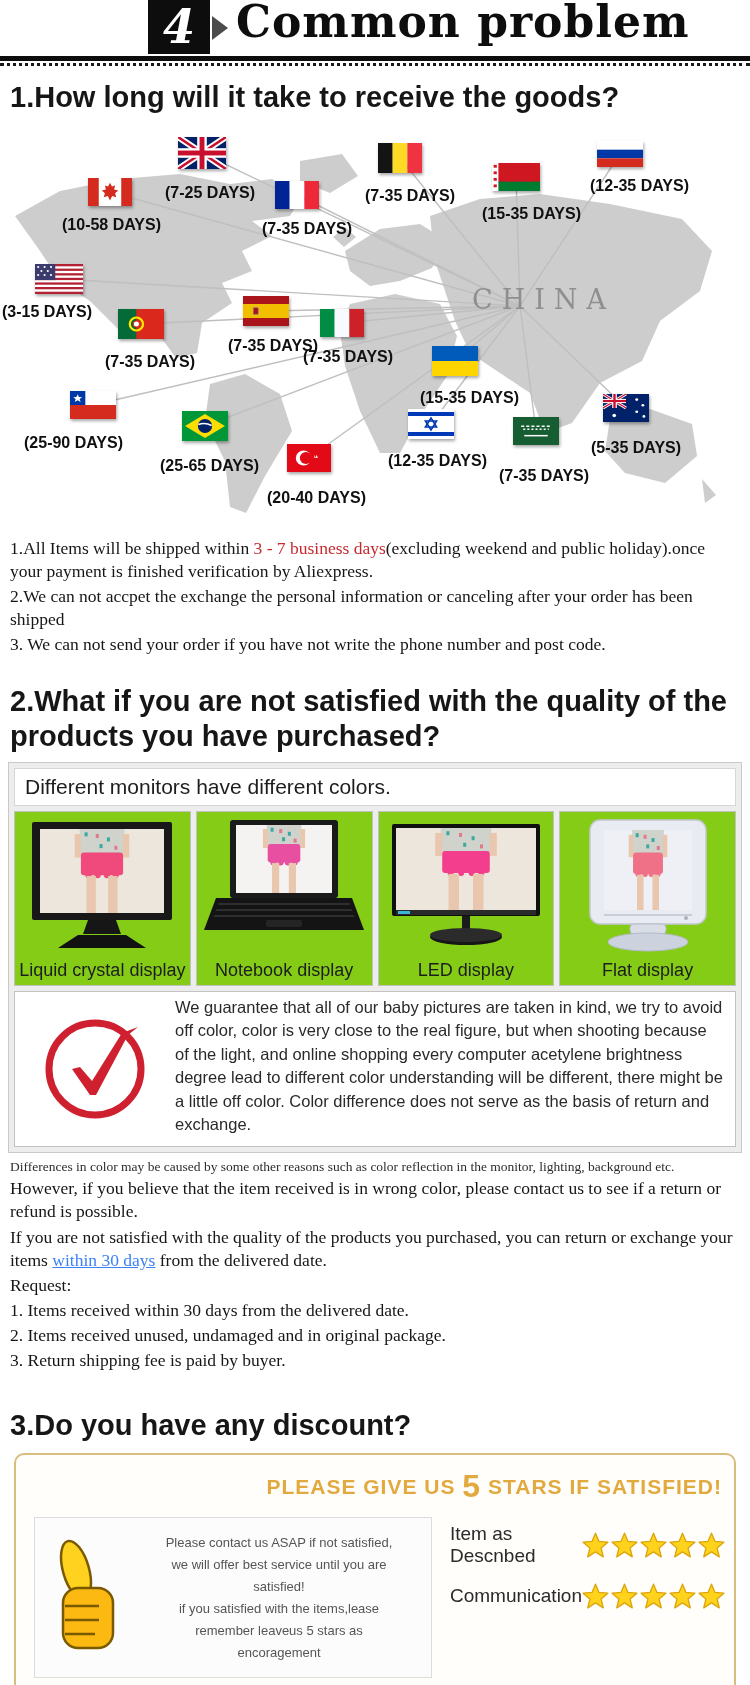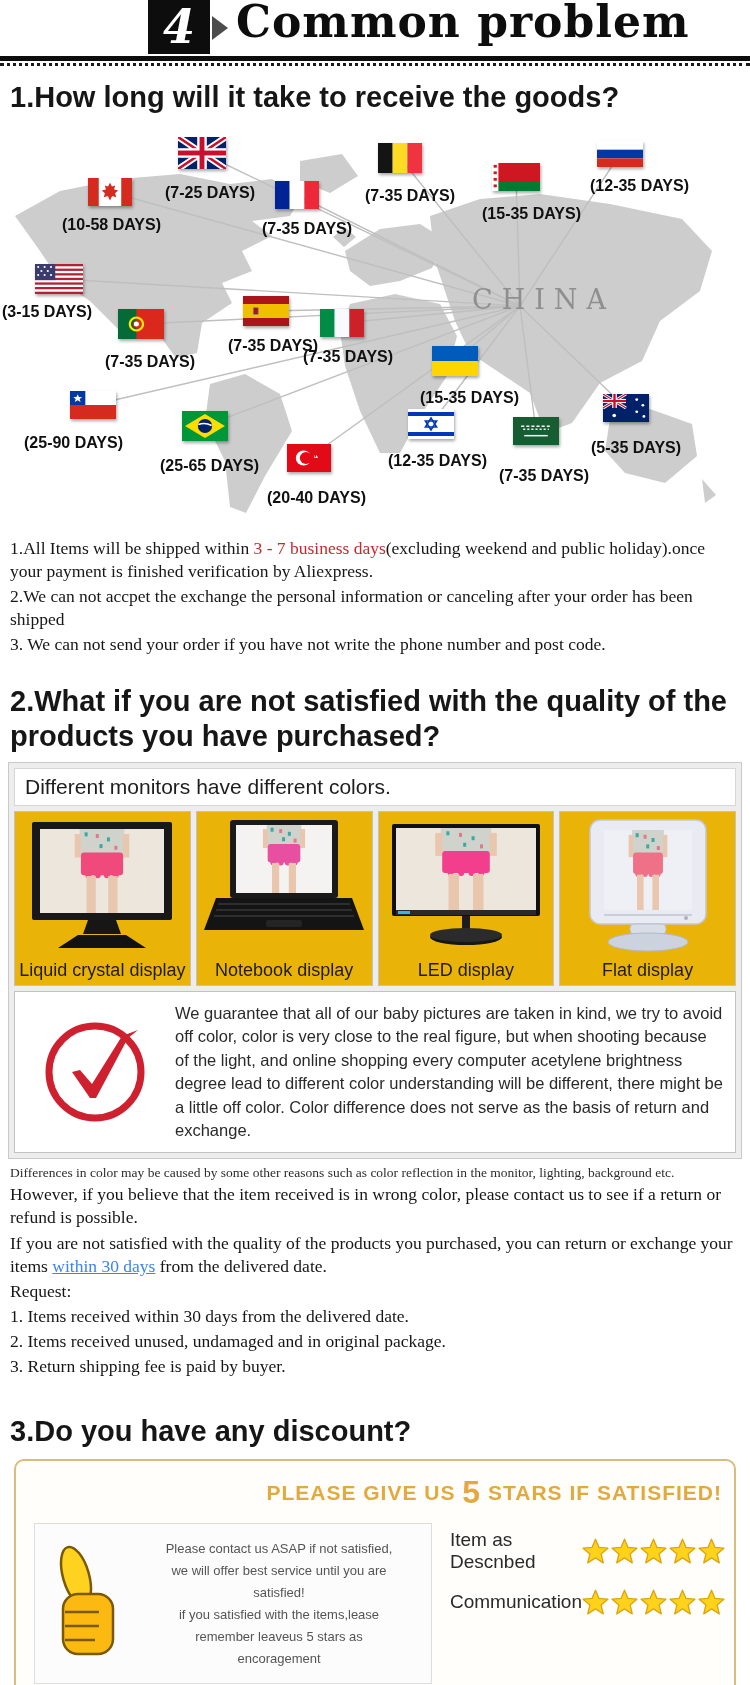--- a/index.html
+++ b/index.html
@@ -36,27 +36,27 @@
   .serif-block{margin:14px 10px 0 10px;font-size:17.5px;line-height:1.32;color:#161616;}
   .serif-block p{margin:0 0 2px 0;}
   .seg-r{color:#c5292e;}
   .seg-ru{color:#3b82f6;text-decoration:underline;}
 
   
   .monitors-wrap{margin:8px 8px 0 8px;border:1px solid #c9c9c9;background:#ededed;padding:5px;}
   .monitors-title{background:#fff;border:1px solid #d6d6d6;font-family:"Liberation Sans",sans-serif;
     font-size:21px;color:#1d1d1d;padding:6px 10px;}
   .monitor-cards{display:flex;gap:5px;margin-top:5px;}
-  .monitor-card{flex:1;background:#eab308;border:1px solid #c2c2c2;text-align:center;padding:6px 2px 4px 2px;}
+  .monitor-card{flex:1;background:#84cc16;border:1px solid #c2c2c2;text-align:center;padding:6px 2px 4px 2px;}
   .monitor-caption{font-family:"Liberation Sans",sans-serif;font-size:18px;color:#1d1d1d;margin-top:2px;}
 
   .guarantee{display:flex;background:#fff;border:1px solid #c2c2c2;margin-top:5px;align-items:center;}
   .guarantee-icon{flex:0 0 160px;display:flex;justify-content:center;align-items:center;}
   .guarantee-text{flex:1;font-family:"Liberation Sans",sans-serif;font-size:16.5px;line-height:1.42;
-    color:#2a2a2a;padding:10px 12px 10px 0;}
+    color:#2a2a2a;padding:4px 12px 10px 0;}
 
   .small-note{margin:6px 10px 0 10px;font-size:13.5px;color:#2c2c2c;}
 
   
   .feedback-box{margin:10px 14px 0 14px;border:2px solid #d9bd7f;border-radius:10px;
     background:#fffefb;padding:14px 12px 22px 12px;}
   .feedback-title{text-align:right;font-family:"Liberation Sans",sans-serif;font-weight:bold;
     color:#e2a93f;font-size:21px;letter-spacing:1px;margin:6px 0 18px 0;}
   .feedback-title .seg-goldbig{font-size:32px;line-height:0;vertical-align:-3px;}
   .feedback-content{display:flex;align-items:flex-start;gap:14px;padding:0 6px;}

